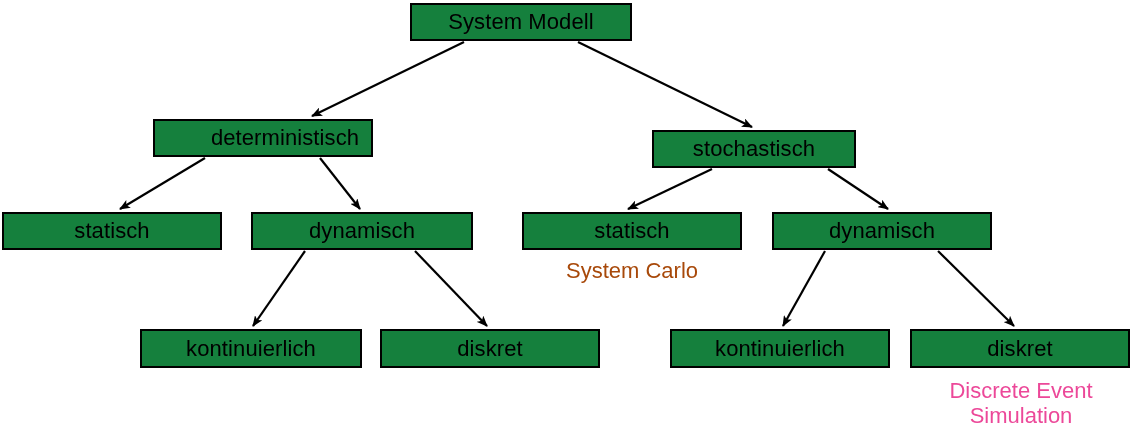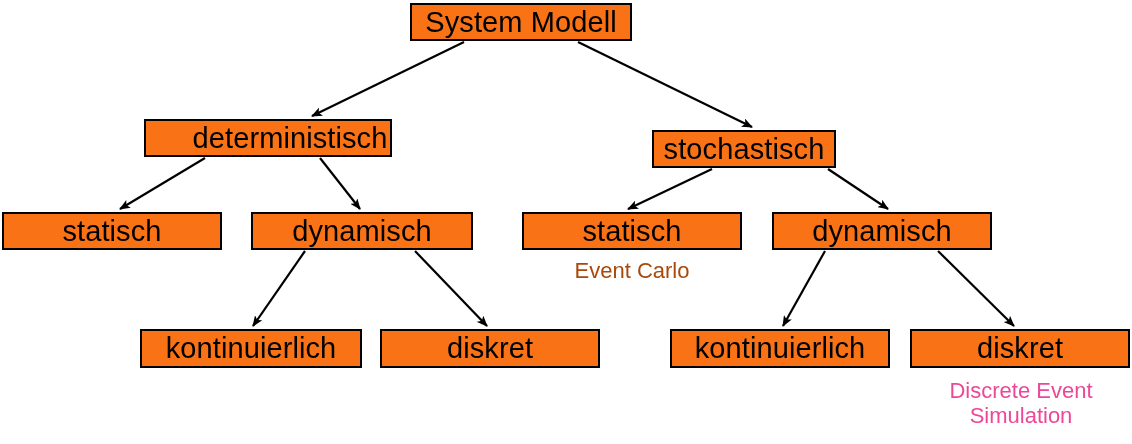--- a/index.html
+++ b/index.html
@@ -22,26 +22,26 @@
     left: 0;
     top: 0;
     width: 1132px;
     height: 444px;
     pointer-events: none;
   }
   .node {
     position: absolute;
     box-sizing: border-box;
     border: 2px solid #000000;
-    background: #f97316;
+    background: #15803d;
     display: flex;
     align-items: center;
     justify-content: center;
     color: #000000;
-    font-size: 29px;
+    font-size: 22px;
     line-height: 1;
     letter-spacing: 0.1px;
     white-space: nowrap;
     z-index: 2;
   }
   .annot {
     position: absolute;
     color: #a8490a;
     font-size: 22px;
     line-height: 25px;
@@ -70,30 +70,30 @@
         <line x1="828" y1="169" x2="888" y2="209" marker-end="url(#arrowhead)"></line>
         <line x1="305" y1="251" x2="253" y2="326" marker-end="url(#arrowhead)"></line>
         <line x1="415" y1="251" x2="487" y2="326" marker-end="url(#arrowhead)"></line>
         <line x1="825" y1="251" x2="783" y2="326" marker-end="url(#arrowhead)"></line>
         <line x1="938" y1="251" x2="1014" y2="326" marker-end="url(#arrowhead)"></line>
       </g>
   </svg>
 
   <div id="node-layer">
       <div class="node" style="left: 410px; top: 3px; width: 222px; height: 38px; border-color: rgb(0, 0, 0);">System Modell</div>
-      <div class="node" style="left: 144px; top: 119px; width: 248px; height: 38px; border-color: rgb(0, 0, 0); padding-left: 44px;">deterministisch</div>
-      <div class="node" style="left: 652px; top: 130px; width: 184px; height: 38px; border-color: rgb(0, 0, 0);">stochastisch</div>
+      <div class="node" style="left: 153px; top: 119px; width: 220px; height: 38px; border-color: rgb(0, 0, 0); padding-left: 44px;">deterministisch</div>
+      <div class="node" style="left: 652px; top: 130px; width: 204px; height: 38px; border-color: rgb(0, 0, 0);">stochastisch</div>
       <div class="node" style="left: 2px; top: 212px; width: 220px; height: 38px; border-color: rgb(0, 0, 0);">statisch</div>
       <div class="node" style="left: 251px; top: 212px; width: 222px; height: 38px; border-color: rgb(0, 0, 0);">dynamisch</div>
       <div class="node" style="left: 522px; top: 212px; width: 220px; height: 38px; border-color: rgb(0, 0, 0);">statisch</div>
       <div class="node" style="left: 772px; top: 212px; width: 220px; height: 38px; border-color: rgb(0, 0, 0);">dynamisch</div>
       <div class="node" style="left: 140px; top: 329px; width: 222px; height: 39px; border-color: rgb(0, 0, 0);">kontinuierlich</div>
       <div class="node" style="left: 380px; top: 329px; width: 220px; height: 39px; border-color: rgb(0, 0, 0);">diskret</div>
       <div class="node" style="left: 670px; top: 329px; width: 220px; height: 39px; border-color: rgb(0, 0, 0);">kontinuierlich</div>
       <div class="node" style="left: 910px; top: 329px; width: 220px; height: 39px; border-color: rgb(0, 0, 0);">diskret</div>
     </div>
   <div id="annot-layer">
-      <div class="annot" style="left: 522px; top: 258px; width: 220px; color: rgb(168, 73, 10);">Event Carlo</div>
+      <div class="annot" style="left: 522px; top: 258px; width: 220px; color: rgb(168, 73, 10);">System Carlo</div>
       <div class="annot" style="left: 910px; top: 378px; width: 222px; color: #ec4899;">Discrete Event
 Simulation</div>
     </div>
 
 </div>
 
 </body></html>

